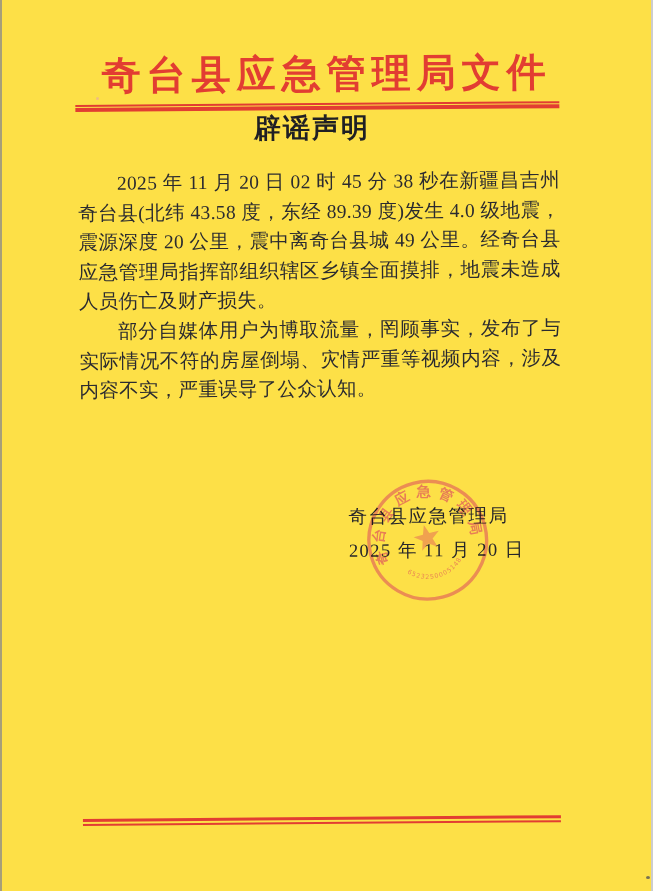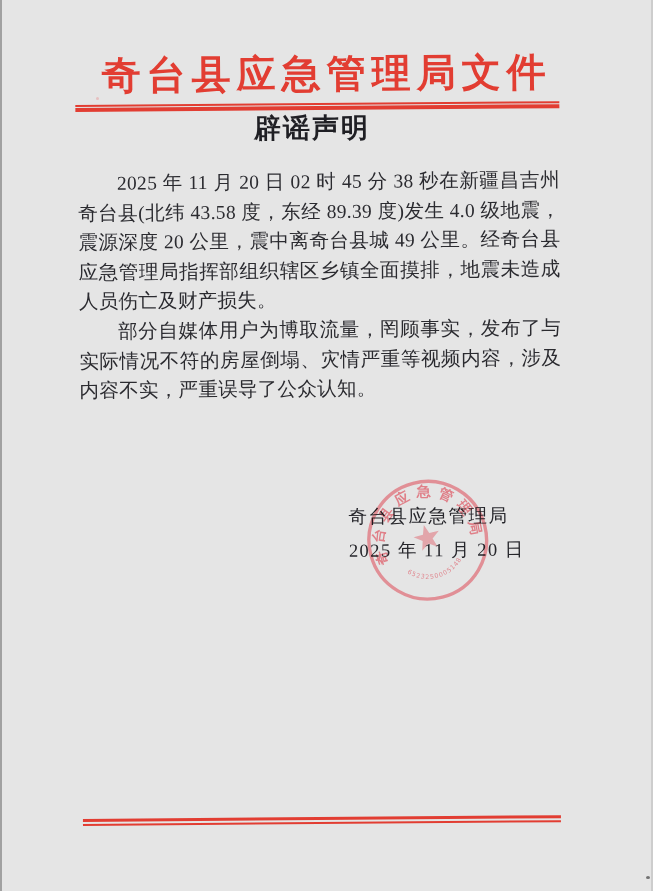--- a/index.html
+++ b/index.html
@@ -1,21 +1,21 @@
 <!DOCTYPE html>
 <html lang="zh" style="--accent-red: #e23d32; --seal-red: #dd4f5c; --body-text: #2b2b30;"><head>
 <meta charset="utf-8">
 <style>
   html, body { margin: 0; padding: 0; background: #ffffff; }
   .page {
     position: relative;
     width: 653px;
     height: 891px;
     overflow: hidden;
-    background: #e5e5e5;
+    background: #fde047;
     font-family: "Liberation Serif", "DejaVu Serif", serif;
     color: var(--body-text, #2b2b30);
   }
   .content { position: absolute; inset: 0; transform: rotate(-0.45deg); transform-origin: 50% 50%; }
 
   .red-header {
     position: absolute;
     top: 47px; left: 0; width: 100%;
     text-align: center;
     font-size: 39px;

